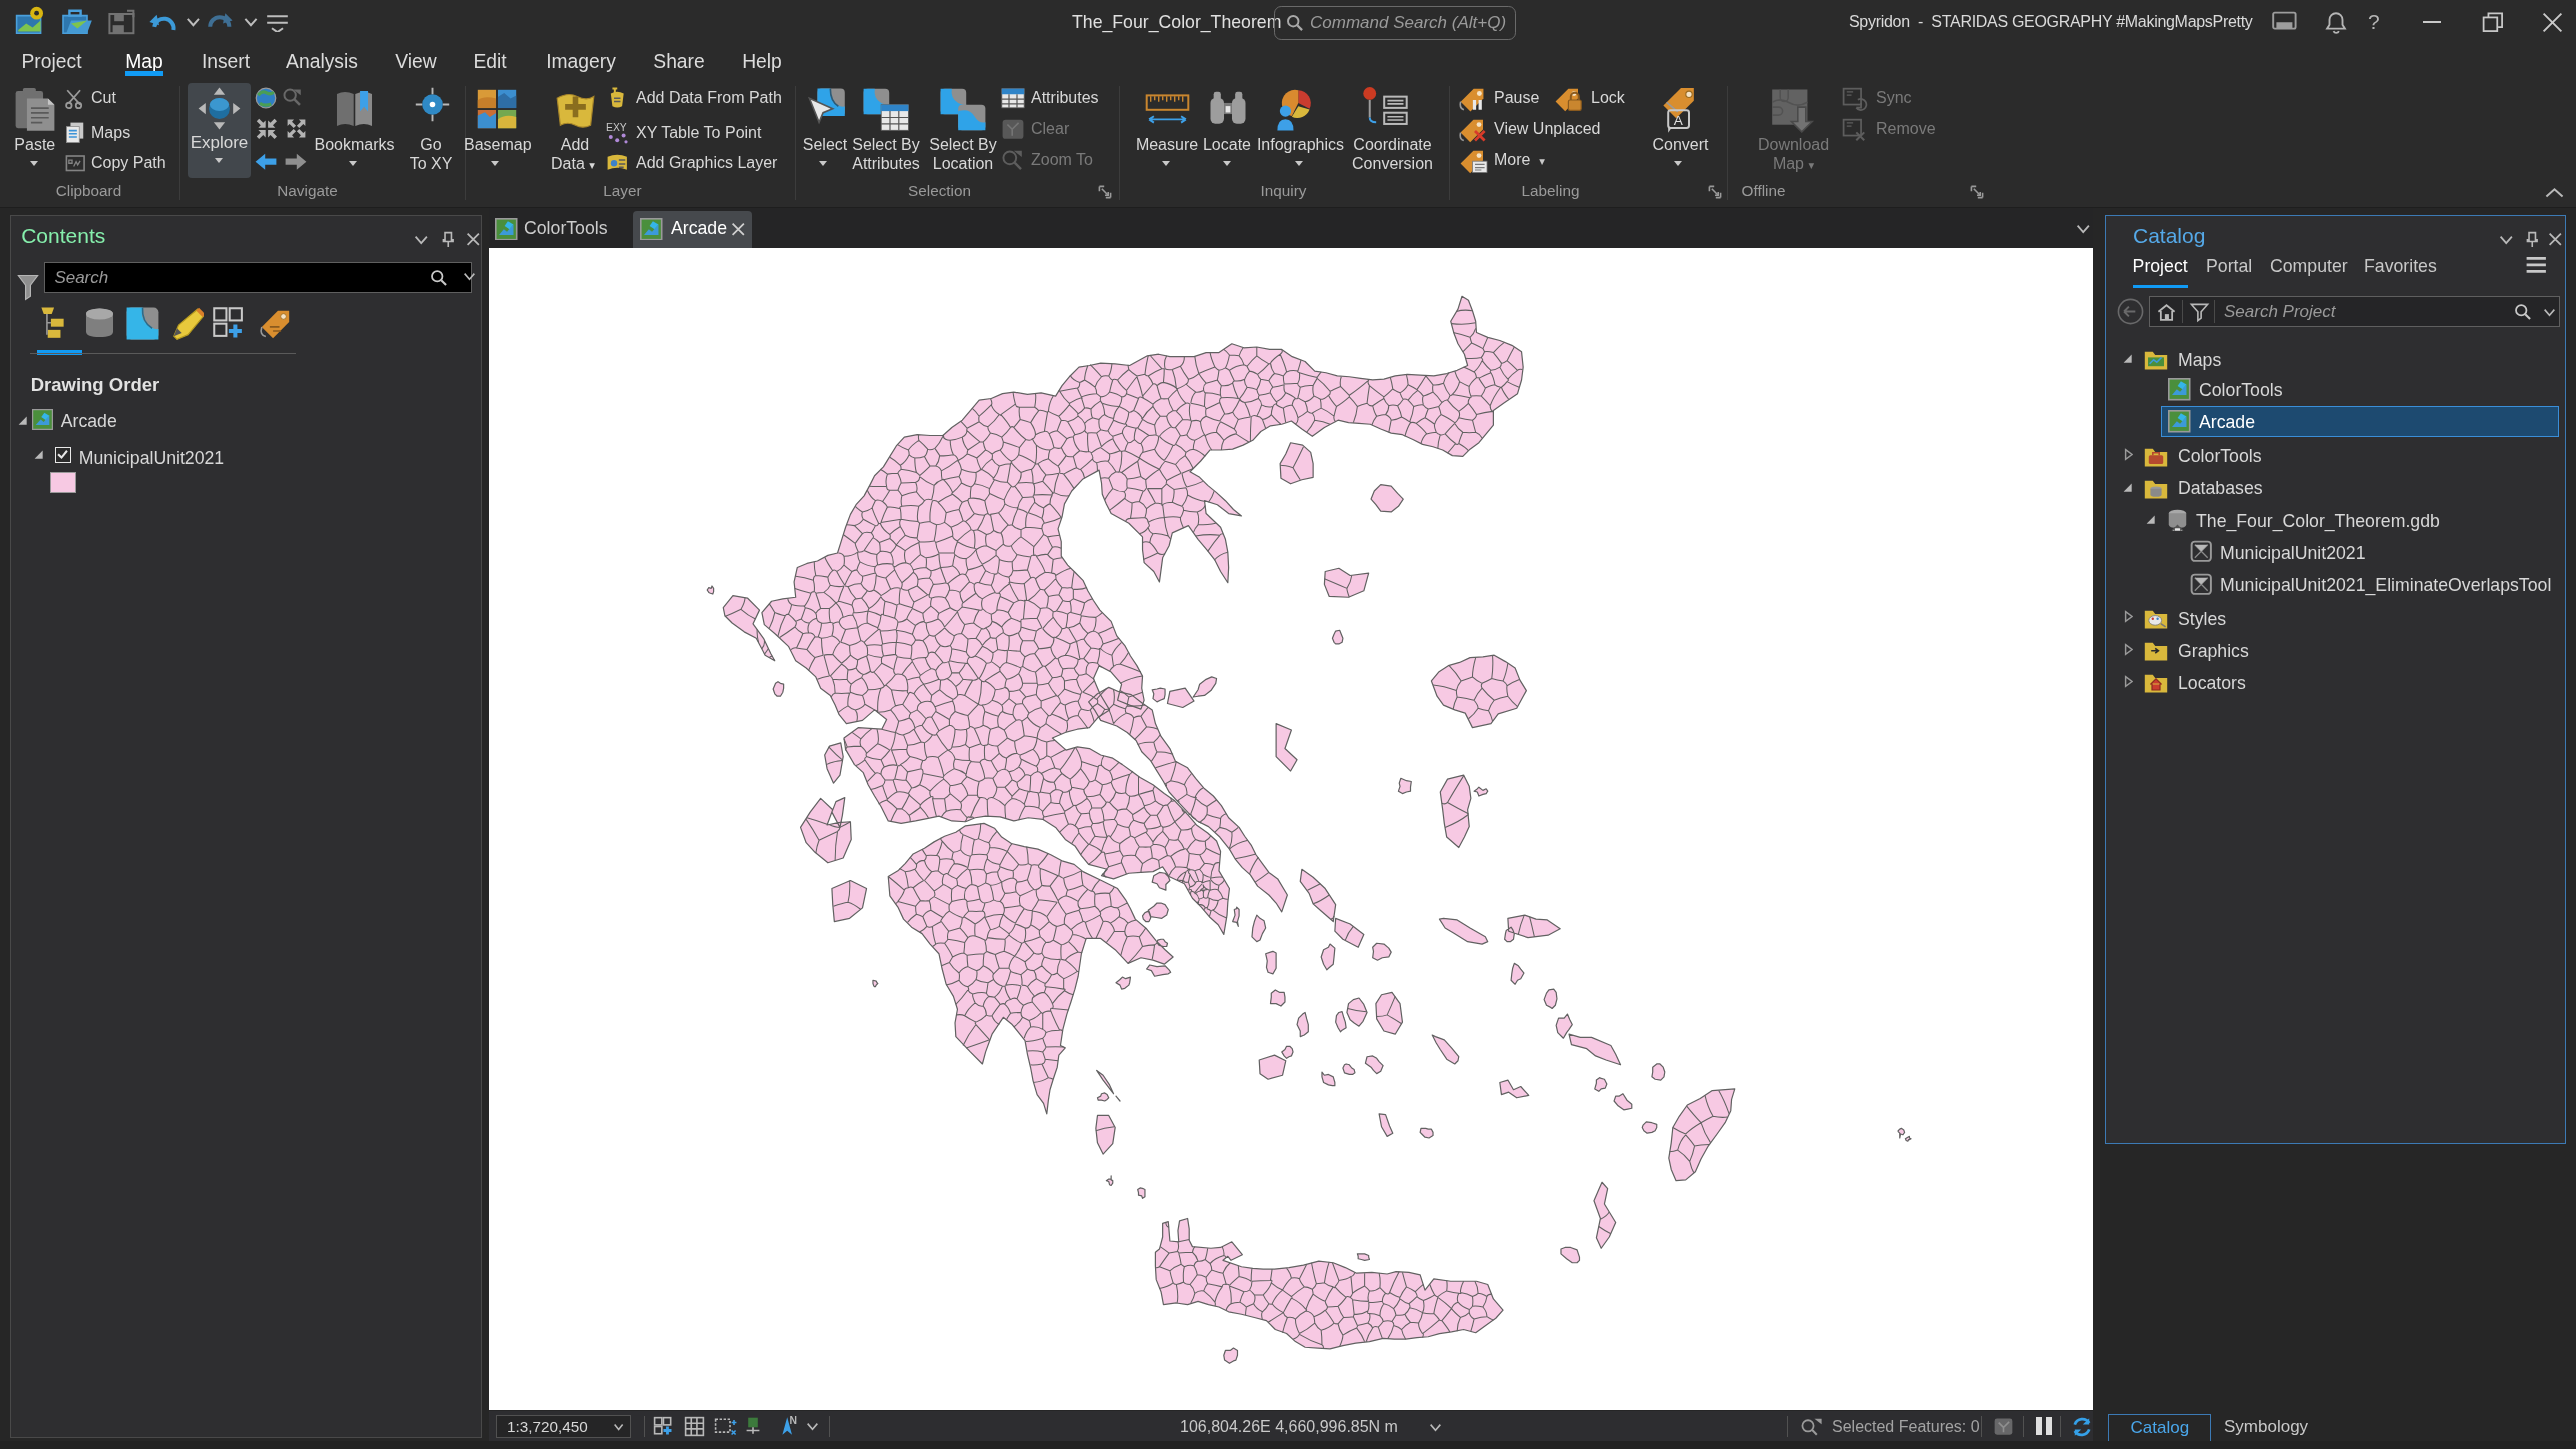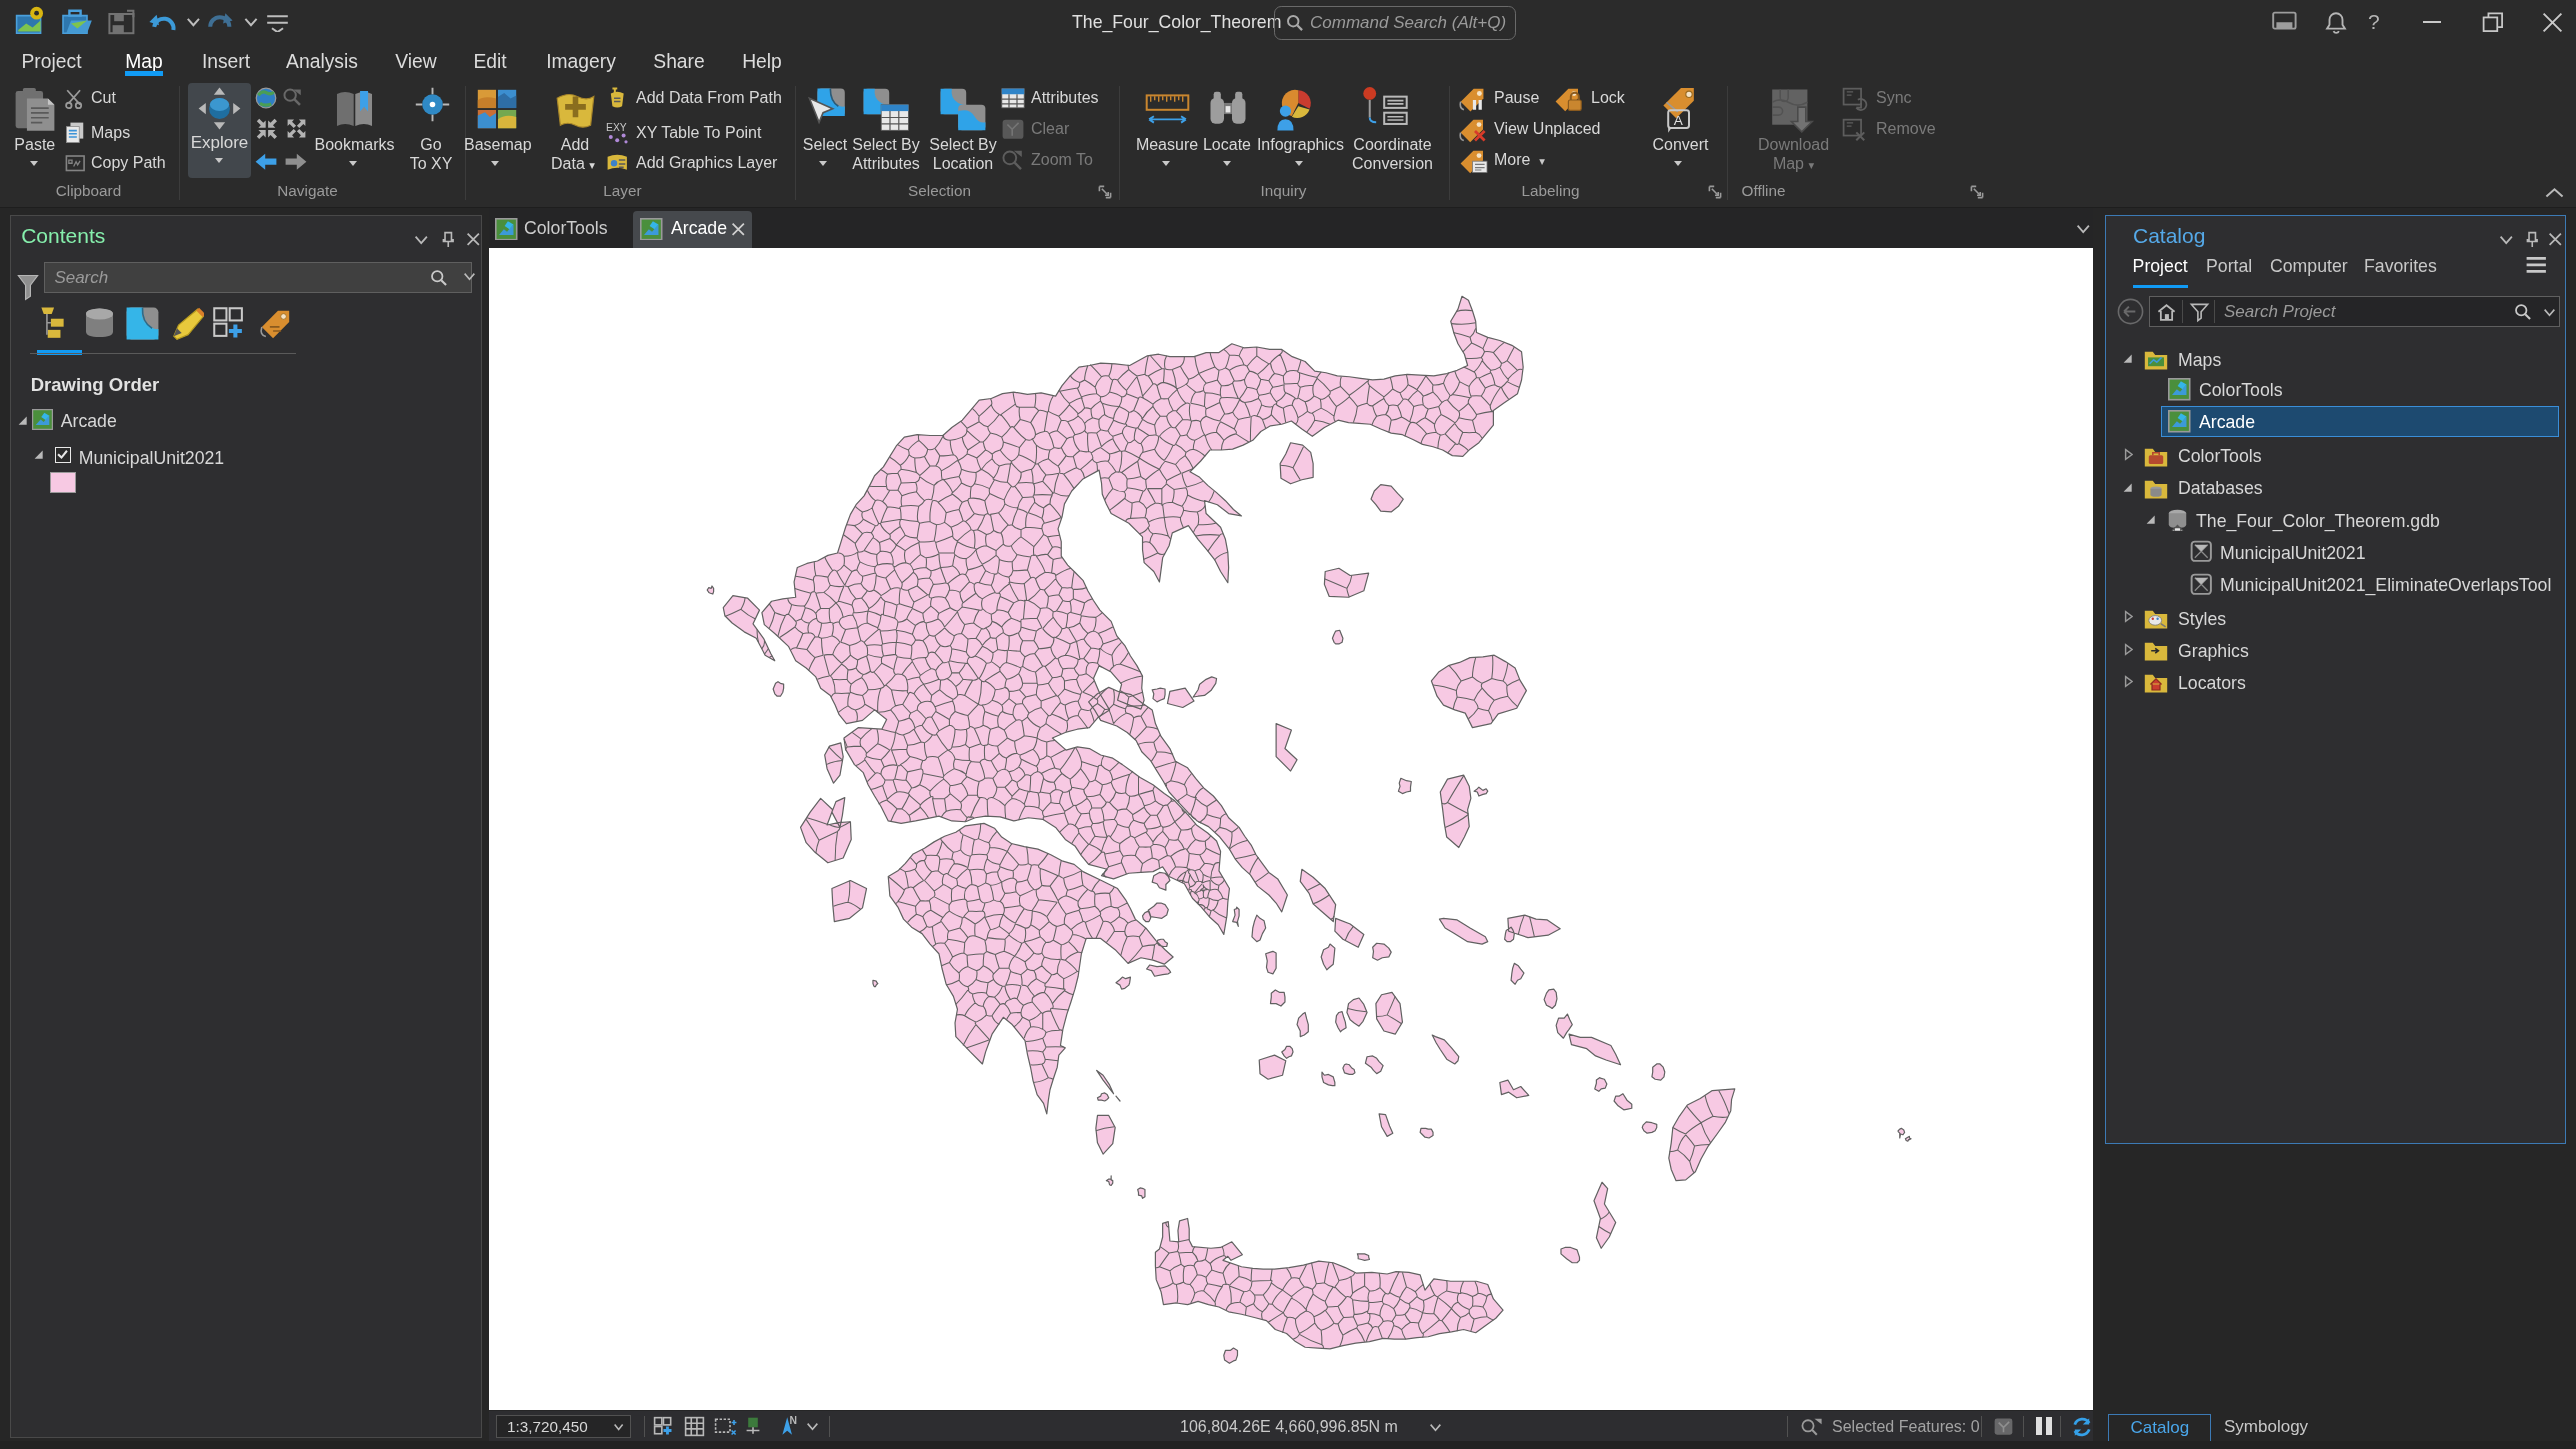--- a/index.html
+++ b/index.html
@@ -59,20 +59,21 @@
       <path d="M4 4 h26 M4 12 h26 M10 19 l7 5 7 -5" stroke="#bdbdbd" stroke-width="2.5" fill="none"></path>
     </svg>
   <div class="abs" style="left:1064px;top:0;height:44px;line-height:44px;font-size:17.7px;color:#e0e0e0;white-space:nowrap">The_Four_Color_Theorem</div>
   <div class="abs" style="left:1266px;top:5.6px;width:242px;height:34px;border:0.8px solid #6a6a6a;border-radius:7.2px">
     <svg class="abs" style="left:10.5px;top:7.2px" width="17.7" height="17.7" viewBox="0 0 22 22">
         <circle cx="9" cy="9" r="6.5" fill="none" stroke="#a9a9a9" stroke-width="2.4"></circle>
         <path d="M14 14 l6 6" stroke="#a9a9a9" stroke-width="2.8"></path>
       </svg>
     <div class="abs ittxt" style="left:35px;top:0;height:32px;line-height:32px;font-size:17px">Command Search (Alt+Q)</div>
   </div>
+  <div class="abs" style="left:1841px;top:0;height:44px;line-height:44px;font-size:17px;color:#dadada;white-space:nowrap;font-size:16px;letter-spacing:-0.3px">Spyridon&nbsp; -&nbsp; STARIDAS GEOGRAPHY #MakingMapsPretty</div>
   <svg class="abs" style="left:2262px;top:11.3px" width="32" height="22.5" viewBox="0 0 40 28">
       <rect x="4" y="2" width="28" height="20" rx="2" fill="none" stroke="#9d9d9d" stroke-width="2.4"></rect>
       <rect x="8" y="14" width="20" height="8" fill="#9d9d9d"></rect>
     </svg>
   <svg class="abs" style="left:2315px;top:9.7px" width="26" height="26" viewBox="0 0 32 32">
       <path d="M16 4 a8 8 0 0 1 8 8 v6 l3 5 h-22 l3 -5 v-6 a8 8 0 0 1 8 -8z" fill="none" stroke="#b5b5b5" stroke-width="2.3"></path>
       <path d="M13 26 a3.5 3.5 0 0 0 6.5 0" fill="none" stroke="#b5b5b5" stroke-width="2.3"></path>
     </svg>
   <div class="abs" style="left:2360px;top:0;height:44px;line-height:43px;font-size:21px;color:#b5b5b5">?</div>
   <div class="abs" style="left:2415px;top:21px;width:17.7px;height:2px;background:#c9c9c9"></div>
@@ -432,21 +433,21 @@
       </svg>
     <svg class="abs" style="left:430px;top:14.5px" width="14.5" height="17.7" viewBox="0 0 18 22">
         <path d="M5 2 h8 v9 h2 v2 H3 v-2 h2z M9 13 v7" stroke="#b9b9b9" stroke-width="2" fill="none"></path>
       </svg>
     <svg class="abs" style="left:455px;top:16px" width="14.5" height="14.5" viewBox="0 0 18 18">
         <path d="M2 2 l14 14 M16 2 L2 16" stroke="#b9b9b9" stroke-width="2.2"></path>
       </svg>
     <svg class="abs" style="left:5.6px;top:56px" width="24" height="31" viewBox="0 0 30 38">
         <path d="M3 4 h24 l-9 12 v14 l-6 4 v-18z" fill="#8f8f8f" stroke="#b5b5b5" stroke-width="1.5"></path>
       </svg>
-    <div class="abs" style="left:33px;top:46px;width:428px;height:31px;background:#404040;border:0.8px solid #5f5f5f">
+    <div class="abs" style="left:33px;top:46px;width:428px;height:31px;background:#000000;border:0.8px solid #5f5f5f">
       <div class="abs ittxt" style="left:9.7px;top:0;height:29px;line-height:29px;font-size:17px">Search</div>
       <svg class="abs" style="left:385px;top:5.6px" width="17.7" height="17.7" viewBox="0 0 22 22">
           <circle cx="9" cy="9" r="6.5" fill="none" stroke="#c9c9c9" stroke-width="2.2"></circle>
           <path d="M14 14 l6 6" stroke="#c9c9c9" stroke-width="2.6"></path>
         </svg>
     </div>
     <svg class="abs" style="left:452px;top:56px" width="13" height="9.7" viewBox="0 0 16 12">
         <path d="M2 2 l6 7 6 -7" fill="none" stroke="#b9b9b9" stroke-width="2"></path>
       </svg>
     <svg class="abs" style="left:24px;top:90px" width="35" height="35" viewBox="0 0 44 44">

